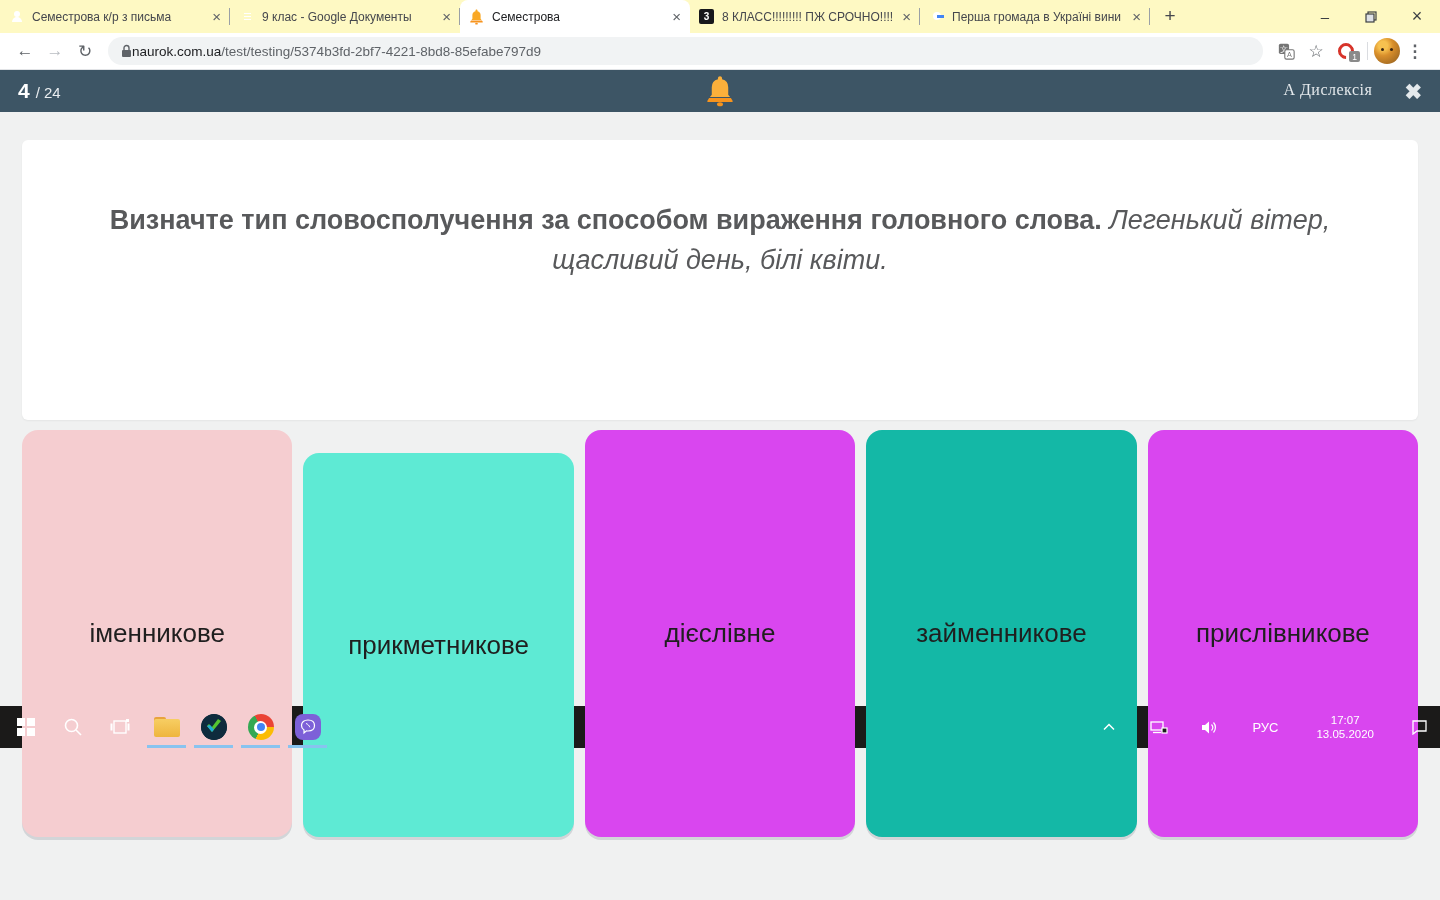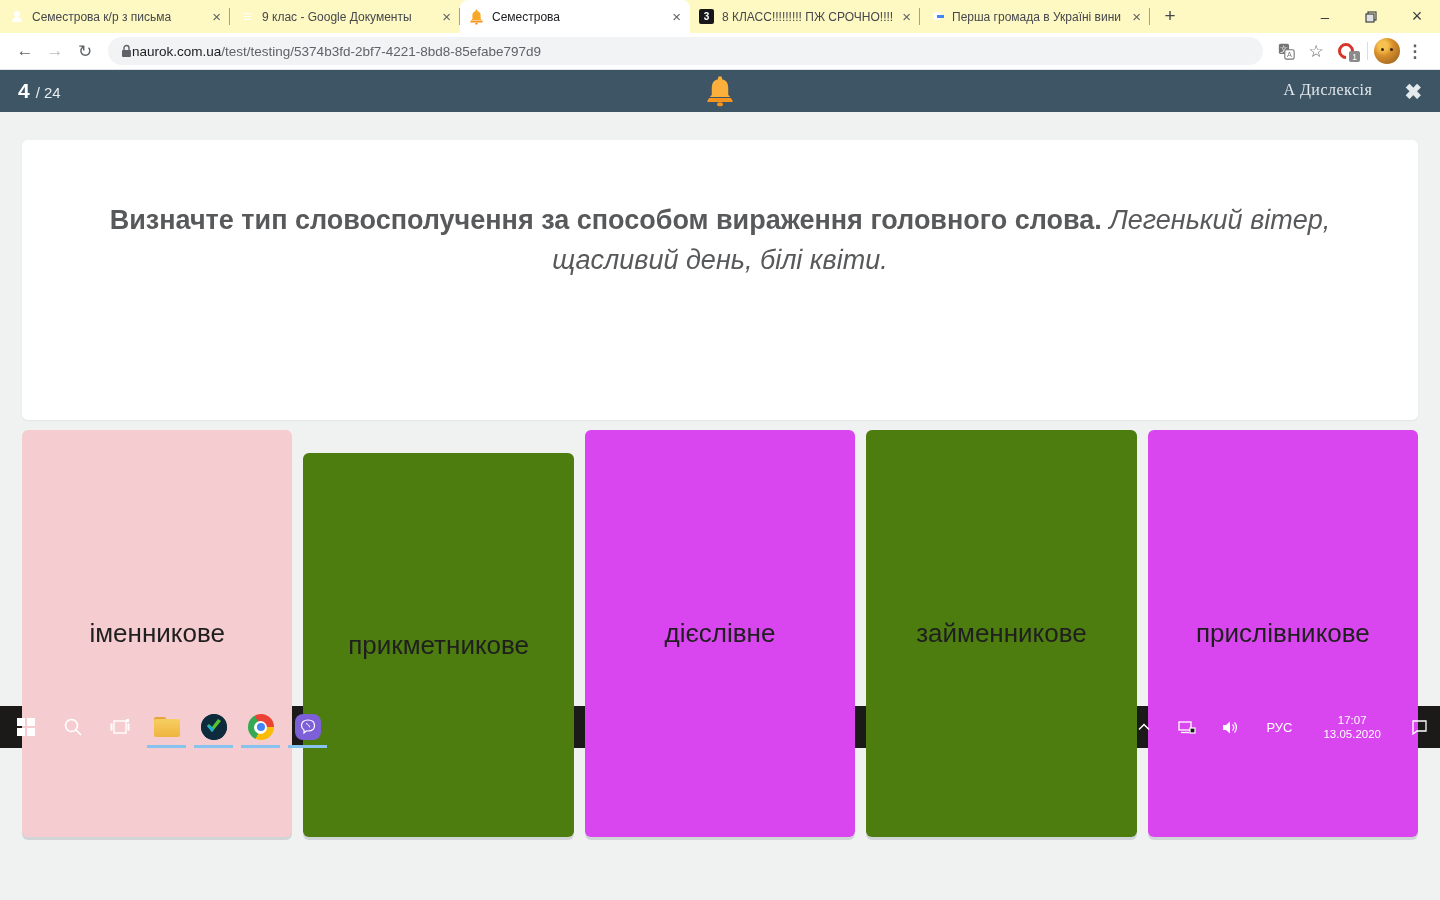--- a/index.html
+++ b/index.html
@@ -50,27 +50,27 @@
   .dyslexia{font-family:"Liberation Serif",serif;font-size:16px;color:#e4e9ec;letter-spacing:.5px;cursor:pointer}
   .hdr-close{font-size:21px;font-weight:bold;color:#e4e9ec;cursor:pointer;line-height:1}
 
   
   .content{height:594px;padding:28px 22px 0}
   .qcard{background:#fff;border-radius:6px;height:280px;box-shadow:0 1px 2px rgba(0,0,0,.05);display:flex;justify-content:center;padding:60px 60px 0}
   .qtext{max-width:1300px;text-align:center;font-size:27px;line-height:40px;color:#58595b}
   .q-bold{font-weight:bold}
   .q-italic{font-style:italic}
   .answers{margin-top:10px;display:flex;gap:11px;height:407px}
-  .answer-card{flex:1;border-radius:6px;box-shadow:0 3px 0 #d2d5d8;display:flex;align-items:center;justify-content:center;font-size:26px;color:#1f1f1f;cursor:pointer;text-align:center}
+  .answer-card{flex:1;border-radius:16px;box-shadow:0 3px 0 #d2d5d8;display:flex;align-items:center;justify-content:center;font-size:26px;color:#1f1f1f;cursor:pointer;text-align:center}
 
   
   .taskbar{height:42px;background:#1b1a19;display:flex;align-items:center;padding-left:2px}
   .tb-slot{width:47px;height:42px;display:flex;align-items:center;justify-content:center;position:relative;cursor:pointer}
   .tb-slot.running::after{content:"";position:absolute;bottom:0;left:4px;right:4px;height:3px;background:#88c3ef}
-  .tray{margin-left:auto;display:flex;align-items:center;gap:17px;padding-right:8px;color:#fff}
+  .tray{margin-left:auto;display:flex;align-items:center;gap:24px;padding-right:8px;color:#fff}
   .tray-ic{width:26px;display:flex;align-items:center;justify-content:center;cursor:pointer}
   .lang{font-size:13px;padding:0 6px;cursor:pointer}
   .clock{text-align:center;font-size:11.5px;line-height:14px;padding:0 8px;cursor:pointer}
   .folder-ic{position:relative;width:26px;height:20px}
   .folder-ic::before{content:"";position:absolute;left:0;top:0;width:12px;height:5px;border-radius:2px 2px 0 0;background:#e8a33d}
   .folder-ic::after{content:"";position:absolute;left:0;top:2px;width:26px;height:18px;border-radius:2px;background:linear-gradient(#f7ce63,#eeb53e)}
   .chrome-ic{width:26px;height:26px;border-radius:50%;background:conic-gradient(from 150deg,#ea4335 0 120deg,#4285f4 120deg 240deg,#34a853 240deg 360deg);position:relative}
   .chrome-ic i{position:absolute;left:6.5px;top:6.5px;width:13px;height:13px;border-radius:50%;background:#fff}
   .chrome-ic b{position:absolute;left:9px;top:9px;width:8px;height:8px;border-radius:50%;background:#4285f4}
   .chrome-ic{background:conic-gradient(from -30deg,#ea4335 0 120deg,#fbbc05 120deg 235deg,#34a853 235deg 360deg)}
@@ -177,27 +177,27 @@
 <div class="content">
   <div class="qcard">
     <div class="qtext">
       <span class="q-bold">Визначте тип словосполучення за способом вираження головного слова.</span><span class="q-italic"> Легенький вітер, щасливий день, білі квіти.</span>
     </div>
   </div>
   <div class="answers">
       <div class="answer-card" style="background: rgb(245, 205, 208);">
         <span>іменникове</span>
       </div>
-      <div class="answer-card" style="background: #4d7c0f; margin-top: 23px;">
+      <div class="answer-card" style="background: #5eead4; margin-top: 23px;">
         <span>прикметникове</span>
       </div>
       <div class="answer-card" style="background: #d946ef;">
         <span>дієслівне</span>
       </div>
-      <div class="answer-card" style="background: #4d7c0f;">
+      <div class="answer-card" style="background: #14b8a6;">
         <span>займенникове</span>
       </div>
       <div class="answer-card" style="background: #d946ef;">
         <span>прислівникове</span>
       </div>
     </div>
 </div>
 
 <div class="taskbar">
   <div class="tb-slot">

